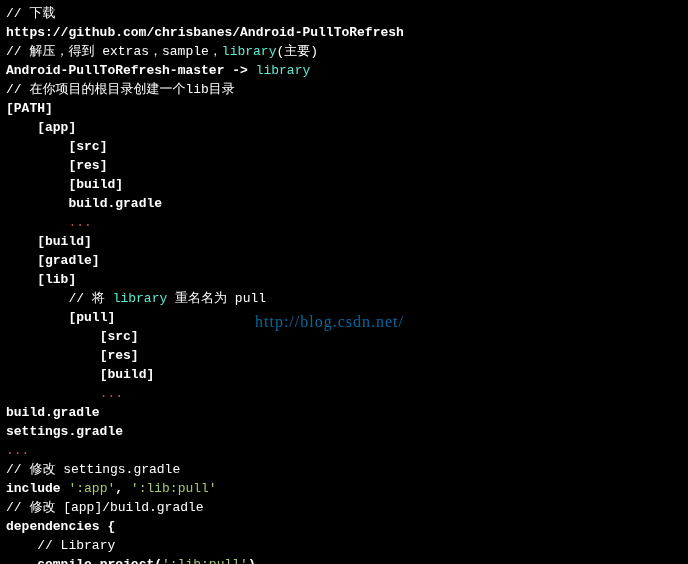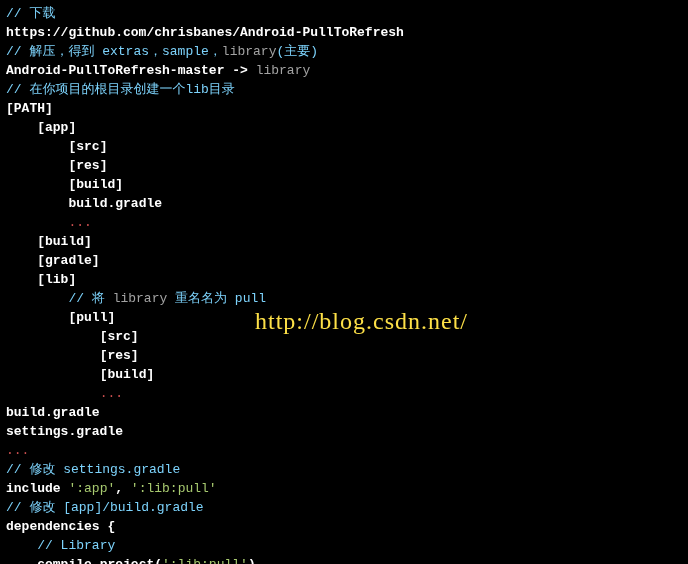--- a/index.html
+++ b/index.html
@@ -14,32 +14,32 @@
     height: 564px;
     box-sizing: border-box;
     overflow: hidden;
     position: relative;
   }
   pre {
     margin: 0;
     font-family: inherit;
     white-space: pre;
   }
-  .c-comment { color: #7dd3fc; }
+  .c-comment { color: #ffffff; }
   .c-white   { color: #ffffff; font-weight: bold; }
-  .c-orange  { color: #a3a3a3; }
+  .c-orange  { color: #5eead4; }
   .c-red     { color: #c94f4f; }
   .c-green   { color: #a7c96f; }
   .watermark {
     position: absolute;
     left: 255px;
     top: 312px;
-    color: #fde047;
+    color: #0369a1;
     font-family: Georgia, "Times New Roman", serif;
-    font-size: 24px;
+    font-size: 16px;
     letter-spacing: 1px;
     pointer-events: none;
   }
 </style>
 </head>
 <body>
 
 <pre id="code"><div><span class="c-comment">// 下载</span></div><div><span class="c-white">https://github.com/chrisbanes/Android-PullToRefresh</span></div><div><span class="c-comment">// 解压，得到 extras，sample，</span><span class="c-orange">library</span><span class="c-comment">(主要)</span></div><div><span class="c-white">Android-PullToRefresh-master -&gt; </span><span class="c-orange">library</span></div><div><span class="c-comment">// 在你项目的根目录创建一个lib目录</span></div><div><span class="c-white">[PATH]</span></div><div>    <span class="c-white">[app]</span></div><div>        <span class="c-white">[src]</span></div><div>        <span class="c-white">[res]</span></div><div>        <span class="c-white">[build]</span></div><div>        <span class="c-white">build.gradle</span></div><div>        <span class="c-red">...</span></div><div>    <span class="c-white">[build]</span></div><div>    <span class="c-white">[gradle]</span></div><div>    <span class="c-white">[lib]</span></div><div>        <span class="c-comment">// 将 </span><span class="c-orange">library</span><span class="c-comment"> 重名名为 pull</span></div><div>        <span class="c-white">[pull]</span></div><div>            <span class="c-white">[src]</span></div><div>            <span class="c-white">[res]</span></div><div>            <span class="c-white">[build]</span></div><div>            <span class="c-red">...</span></div><div><span class="c-white">build.gradle</span></div><div><span class="c-white">settings.gradle</span></div><div><span class="c-red">...</span></div><div><span class="c-comment">// 修改 settings.gradle</span></div><div><span class="c-white">include </span><span class="c-green">':app'</span><span class="c-white">, </span><span class="c-green">':lib:pull'</span></div><div><span class="c-comment">// 修改 [app]/build.gradle</span></div><div><span class="c-white">dependencies {</span></div><div>    <span class="c-comment">// Library</span></div><div>    <span class="c-white">compile project(</span><span class="c-green">':lib:pull'</span><span class="c-white">)</span></div></pre>
 <div class="watermark">http://blog.csdn.net/</div>
 

